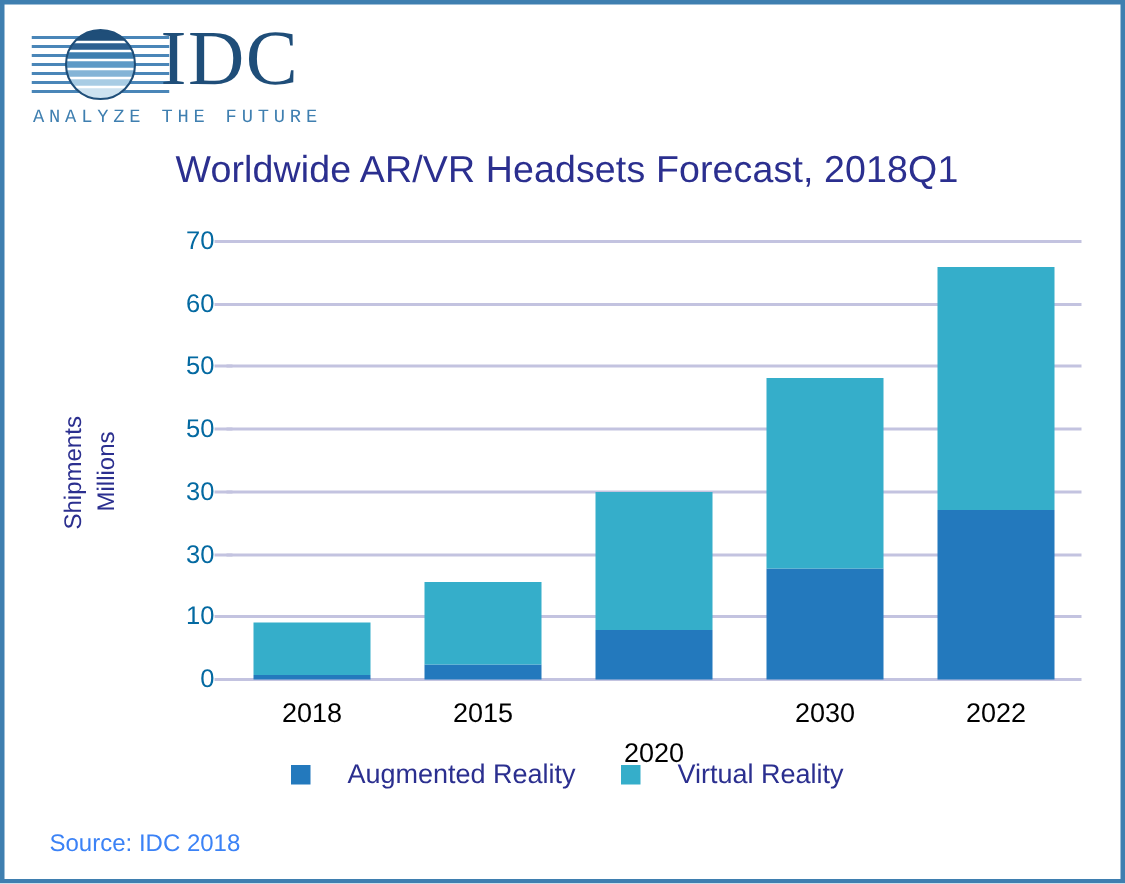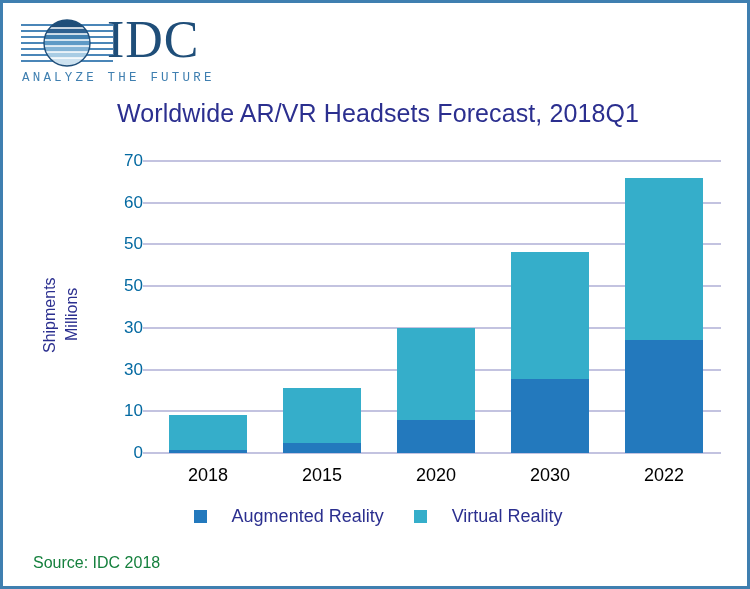--- a/index.html
+++ b/index.html
@@ -170,21 +170,21 @@
     font-size: 18px;
     color: #2b2f8f;
   }
 
   
   .source {
     position: absolute;
     left: 30px;
     top: 551px;
     font-size: 16px;
-    color: #15803d;
+    color: #3b82f6;
   }
 </style>
 </head>
 <body>
 
 <div class="page">
 
   <div class="logo-block">
     <div class="logo-mark">
       <svg width="92" height="52" viewBox="0 0 92 52" xmlns="http://www.w3.org/2000/svg">
@@ -281,21 +281,21 @@
       </div>
       <div class="bar-group" style="left: 474px; height: 275.314px;">
         <div class="seg" style="background: rgb(35, 121, 189); height: 112.629px; bottom: 0px;"></div>
         <div class="seg" style="background: rgb(53, 174, 202); height: 162.686px; bottom: 112.629px;"></div>
       </div>
     </div>
 
   <div id="xticks">
       <div class="xtick-label" style="left: 145px;">2018</div>
       <div class="xtick-label" style="left: 259px;">2015</div>
-      <div class="xtick-label" style="left: 373px;">2020</div>
+      <div class="xtick-label" style="left: 373px; margin-top: 27px;">2020</div>
       <div class="xtick-label" style="left: 487px;">2030</div>
       <div class="xtick-label" style="left: 601px;">2022</div>
     </div>
 
   <div class="legend" id="legend">
       <div class="legend-item">
         <span class="legend-swatch" style="background: rgb(35, 121, 189);"></span>
         <span class="legend-label">Augmented Reality</span>
       </div>
       <div class="legend-item">

